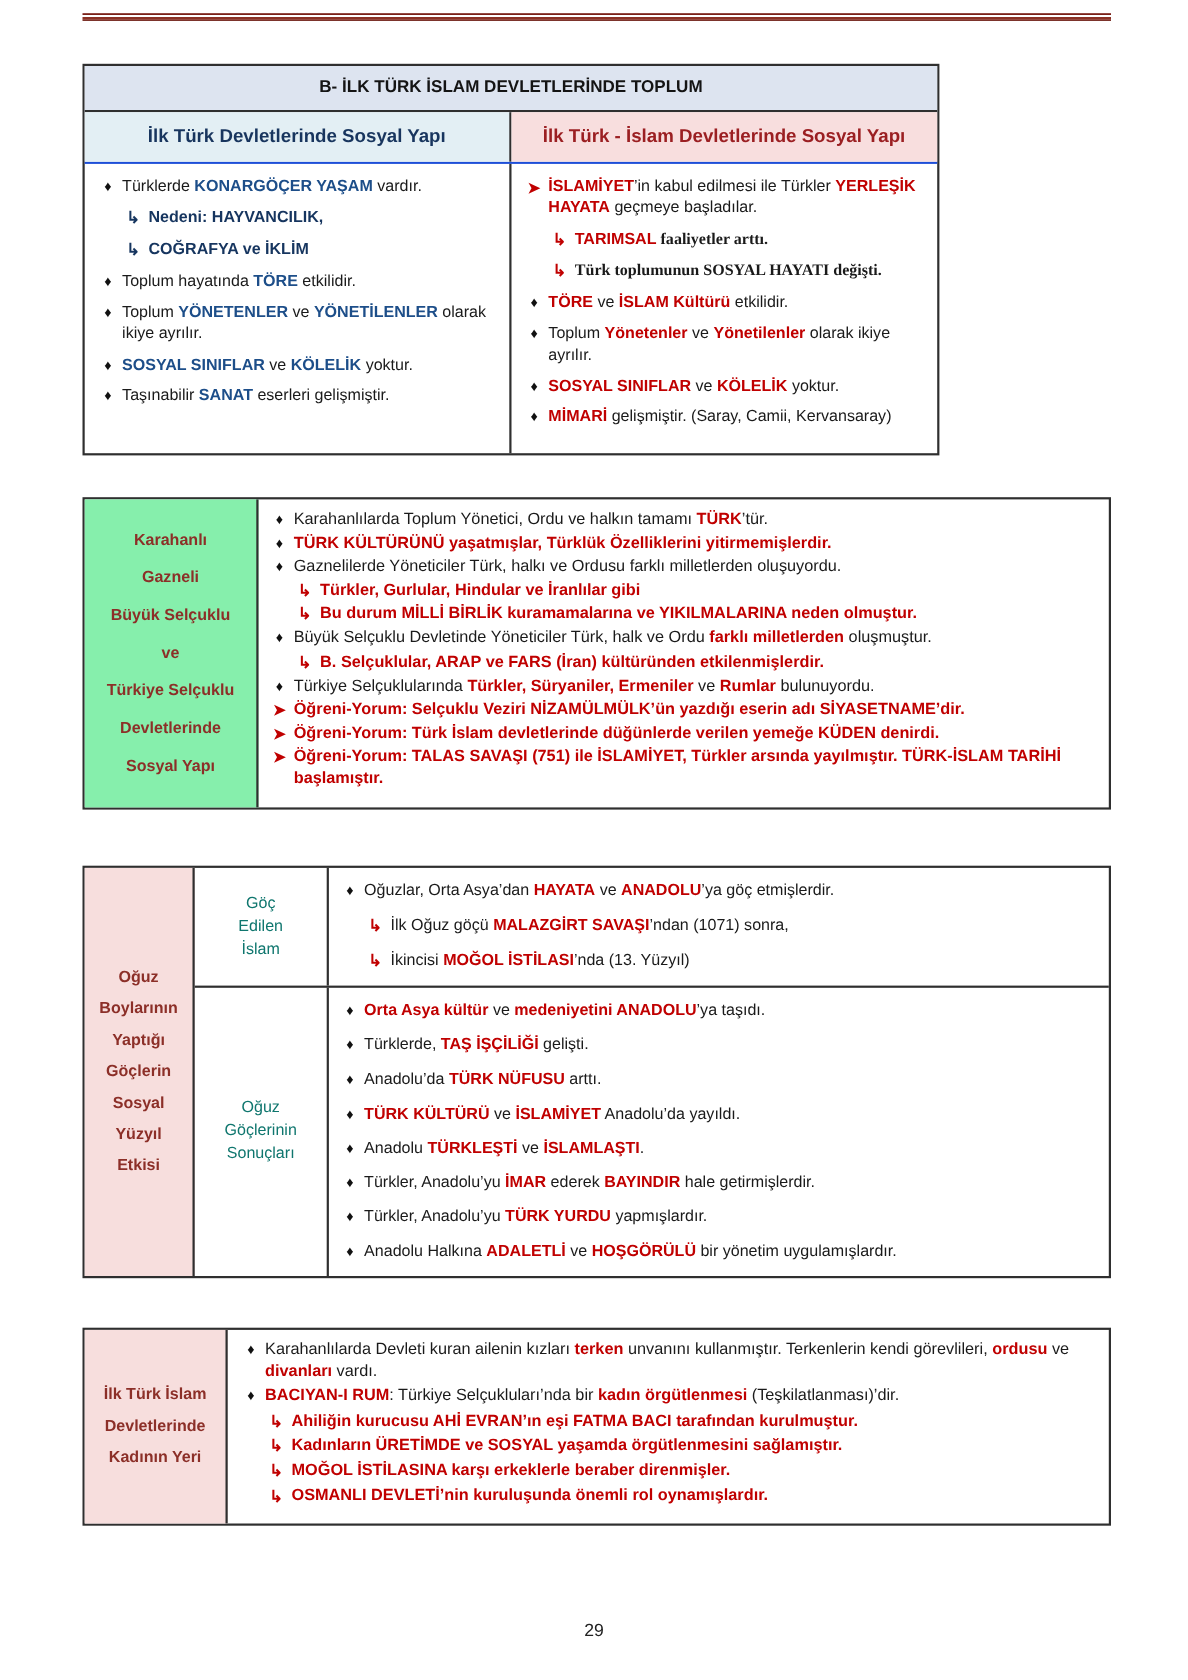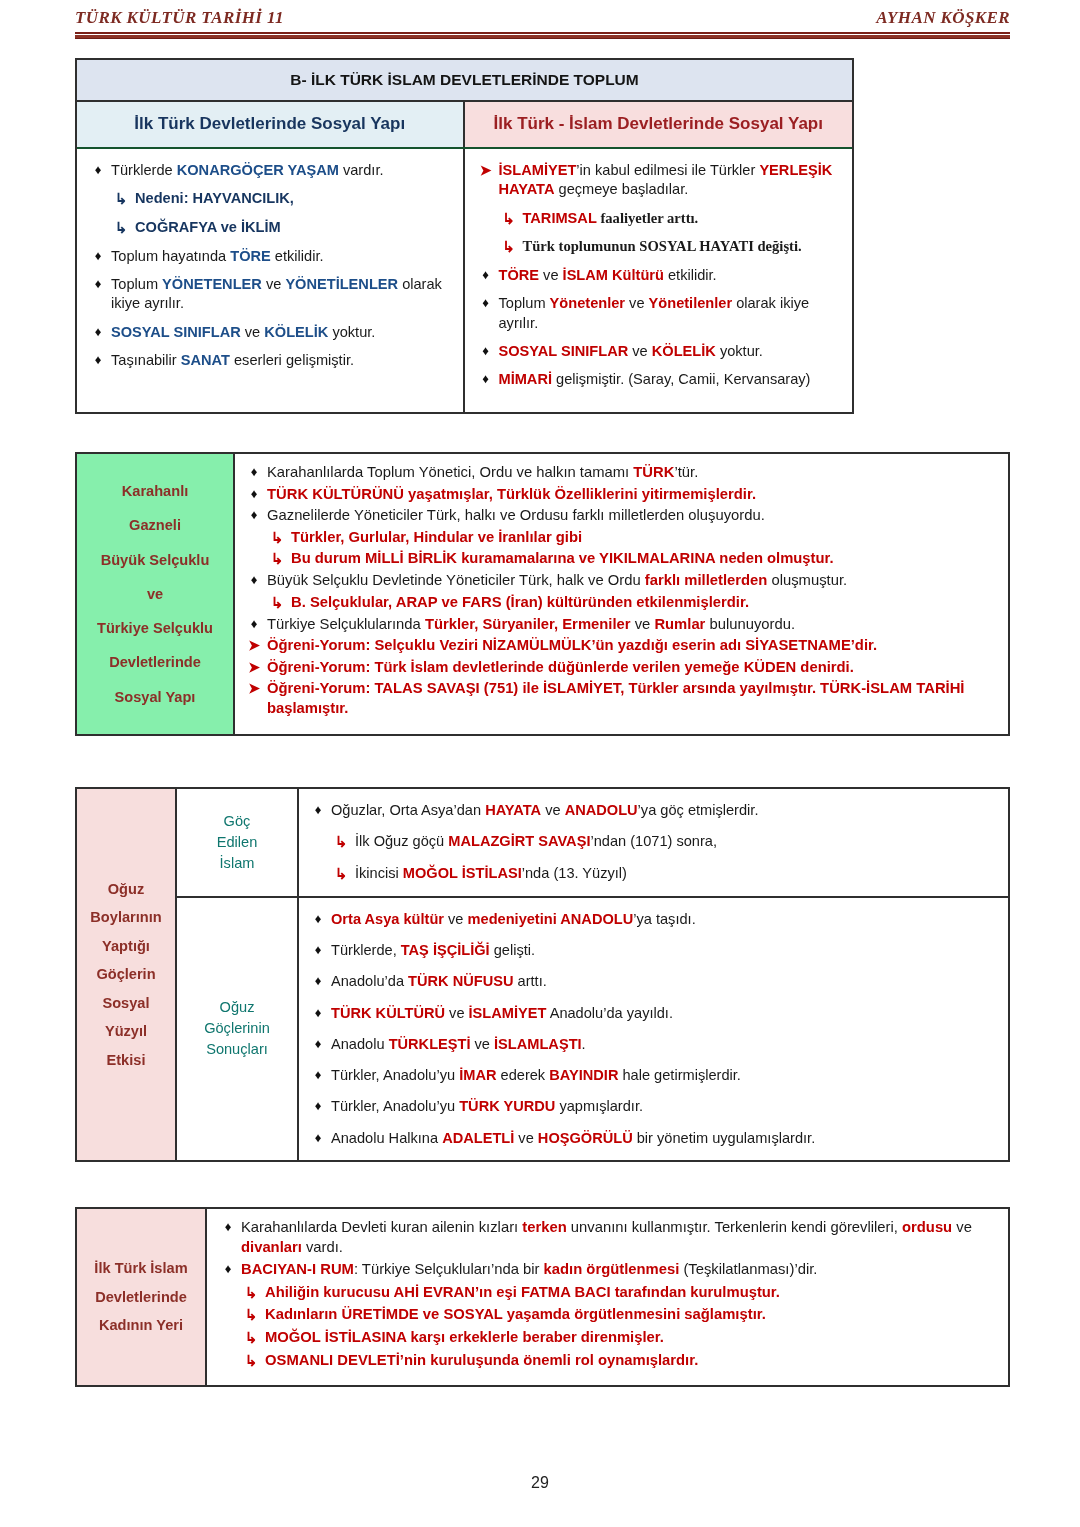--- a/index.html
+++ b/index.html
@@ -23,21 +23,21 @@
               border-bottom:1px solid #6e1d15; }
 
   
   .tbl { position:absolute; border:2px solid #2f2f2f; background:#fff; }
 
   
   #t1 { left:75px; top:58px; width:779px; }
   .t1-title { background:#dde4f0; text-align:center; font-weight:bold;
               font-size:15.5px; color:#141414; padding:11px 0 11px 0;
               border-bottom:2px solid #2f2f2f; }
-  .t1-heads { display:flex; border-bottom:2px solid #14532d; }
+  .t1-heads { display:flex; border-bottom:2px solid #1d4ed8; }
   .t1-head { flex:0 0 50%; text-align:center; font-weight:bold; font-size:17px;
              padding:12px 0 13px 0; }
   .t1-head.left  { background:#e3eff4; color:#18355e; border-right:2px solid #2f2f2f; }
   .t1-head.right { background:#f8dede; color:#9b1f22; }
   .t1-body { display:flex; }
   .t1-col { flex:0 0 50%; padding:12px 8px 14px 8px; }
   .t1-col.left { border-right:2px solid #2f2f2f; }
 
   
   ul.bl { list-style:none; margin:0; padding:0; }
@@ -97,24 +97,20 @@
   
   .pageno { position:absolute; left:0; top:1474px; width:1080px; text-align:center;
             font-size:16px; color:#222; }
 </style>
 </head>
 <body>
 
 <div class="page">
 
   <div class="hdr">
-    <div class="hdr-row">
-      <span>TÜRK KÜLTÜR TARİHİ 11</span>
-      <span>AYHAN KÖŞKER</span>
-    </div>
     <div class="hdr-rule"></div>
   </div>
 
   <div class="tbl" id="t1">
     <div class="t1-title">B- İLK TÜRK İSLAM DEVLETLERİNDE TOPLUM</div>
     <div class="t1-heads">
       <div class="t1-head left">İlk Türk Devletlerinde Sosyal Yapı</div>
       <div class="t1-head right">İlk Türk - İslam Devletlerinde Sosyal Yapı</div>
     </div>
     <div class="t1-body">

